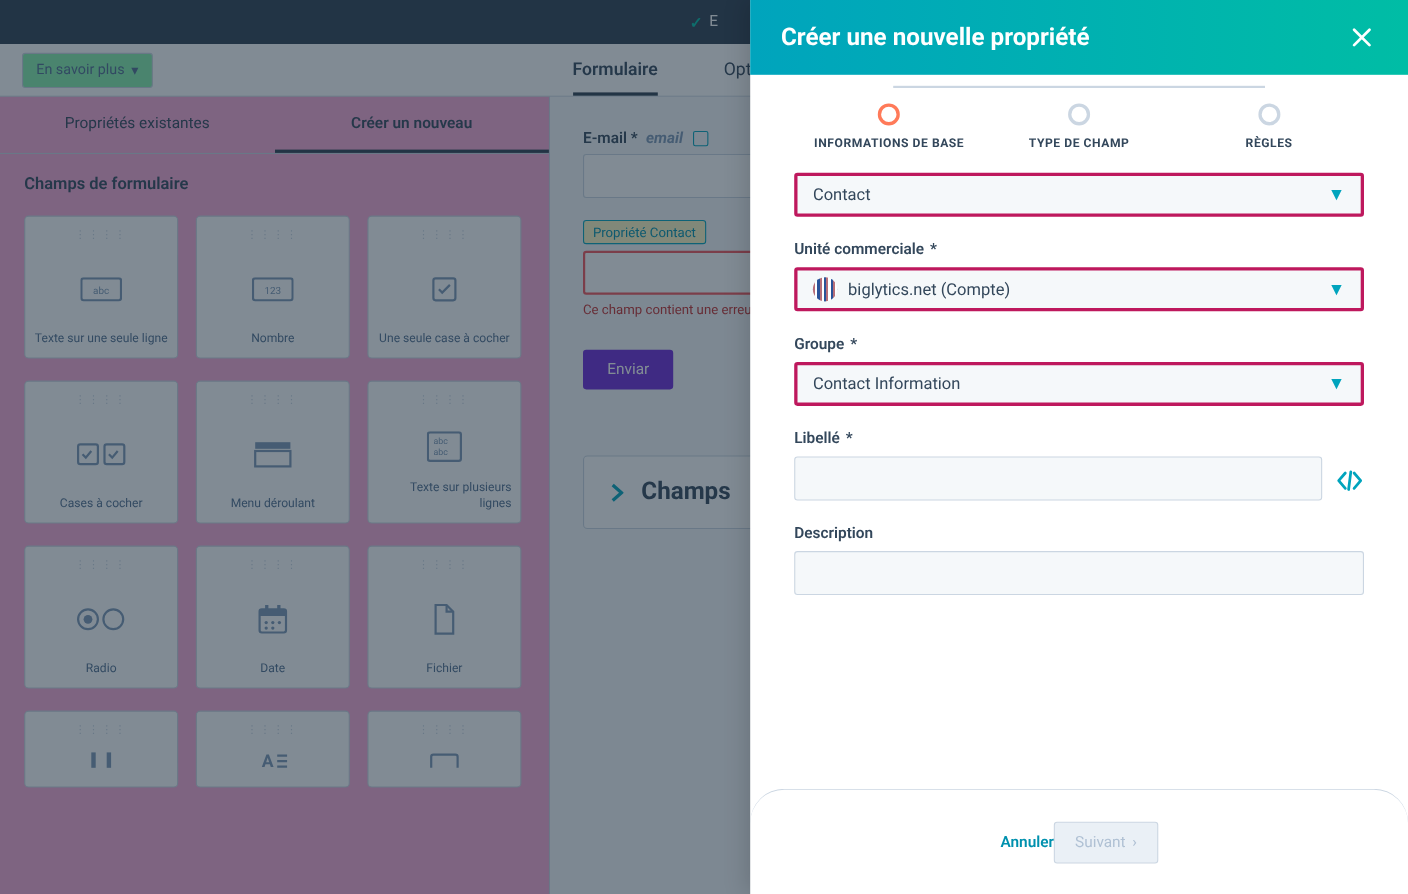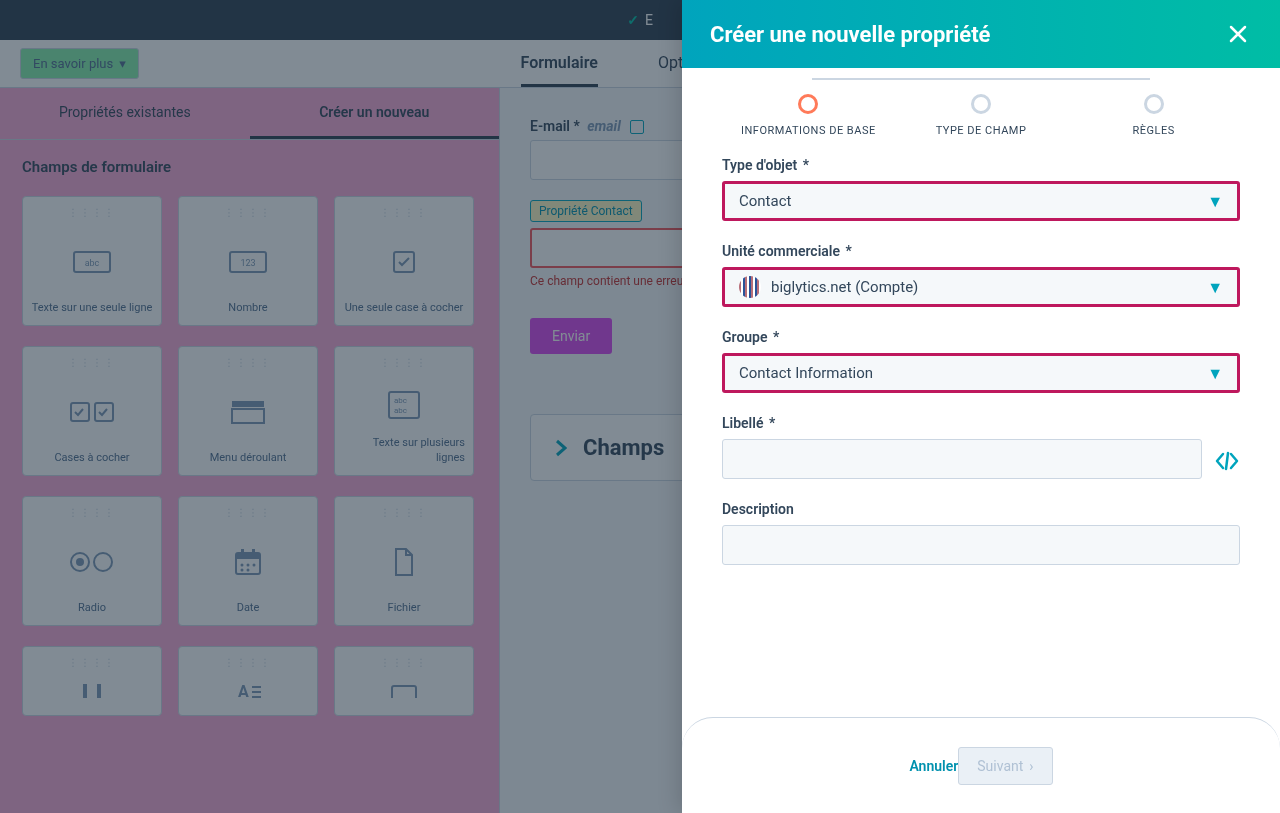--- a/index.html
+++ b/index.html
@@ -32,35 +32,35 @@
 
   
   .preview { flex:1; background:#f5f8fa; padding: 30px 30px 0 30px; overflow-y:auto; }
   .p-label { font-size: 14px; font-weight: 600; color:#33475b; margin-bottom: 6px; }
   .p-label .star { color:#33475b; }
   .p-label i { font-style: italic; font-weight: 700; color:#7c98b6; margin-left:4px; }
   .p-input { width: 440px; height: 40px; border:1px solid #cbd6e2; border-radius:3px; background:#fff; margin-bottom: 20px; }
   .pill { display:inline-block; border:1px solid #00a4bd; color:#0091ae; background:#fef9c3; border-radius:3px; font-size:12px; padding:3px 8px; margin-bottom:6px; }
   .err-input { width:440px; height:40px; border:2px solid #f2545b; border-radius:3px; background:#fff; }
   .err-text { color:#c53030; font-size:12px; margin-top:6px; margin-bottom: 30px; }
-  .submit-btn { background:#d946ef; color:#fff; border:none; border-radius:3px; padding: 10px 22px; font-size:14px; cursor:pointer; }
+  .submit-btn { background:#6d28d9; color:#fff; border:none; border-radius:3px; padding: 10px 22px; font-size:14px; cursor:pointer; }
   .champs-progress { background:#fff; border:1px solid #cbd6e2; border-radius:4px; padding:20px 24px; margin-top: 60px; display:flex; align-items:center; gap:16px; }
   .caret-right { color:#00a4bd; }
   .champs-progress h3 { font-size:22px; color:#33475b; font-weight:700; }
 
   
   .overlay { position:absolute; inset:0; background: rgba(26, 44, 61, 0.55); }
 
   
   .drawer { position:absolute; top:0; right:0; width:598px; height:813px; background:#fff; box-shadow: -4px 0 20px rgba(0,0,0,.15); display:flex; flex-direction:column; }
   .drawer-header { height:68px; background: linear-gradient(90deg,#00a4bd 0%,#00bda5 100%); color:#fff; display:flex; align-items:center; justify-content:space-between; padding: 0 28px; }
   .drawer-header h2 { font-size: 22px; font-weight:700; }
   .close-x { width:28px; height:28px; cursor:pointer; display:flex; align-items:center; justify-content:center; color:#fff; }
 
-  .stepper { display:flex; align-items:flex-end; justify-content: space-between; padding: 26px 40px 10px; position: relative; }
+  .stepper { display:flex; align-items:flex-end; justify-content: space-between; padding: 26px 40px 10px; position: relative; font-weight: bold; }
   .step { flex:1; text-align:center; position:relative; }
   .step .dot { width:20px; height:20px; border-radius:50%; border:3px solid #cbd6e2; background:#fff; margin:0 auto 10px; position:relative; z-index:2; }
   .step.active .dot { border-color:#ff7a59; }
   .step .lbl { font-size:11px; letter-spacing:.5px; color:#33475b; text-transform:uppercase; }
 
   .drawer-body { flex:1; overflow-y:auto; padding: 10px 40px 20px; }
   .fgroup { margin-bottom: 22px; }
   .flabel { font-size:14px; font-weight:600; color:#33475b; margin-bottom:8px; }
   .flabel .req { margin-left:2px; }
   .fselect { position:relative; border:3px solid #be185d; background:#f5f8fa; border-radius:3px; height:40px; display:flex; align-items:center; padding: 0 14px; cursor:pointer; }
@@ -302,21 +302,20 @@
       <div class="lbl">TYPE DE CHAMP</div>
     </div>
     <div class="step">
       <div class="dot"></div>
       <div class="lbl">RÈGLES</div>
     </div>
   </div>
 
   <div class="drawer-body">
     <div class="fgroup">
-      <div class="flabel"><span>Type d'objet</span><span class="req"> *</span></div>
       <div class="fselect">
         <span class="val">Contact</span>
         <span class="chev">▼</span>
       </div>
     </div>
 
     <div class="fgroup">
       <div class="flabel"><span>Unité commerciale</span><span class="req"> *</span></div>
       <div class="fselect">
         <div class="favatar"></div>

